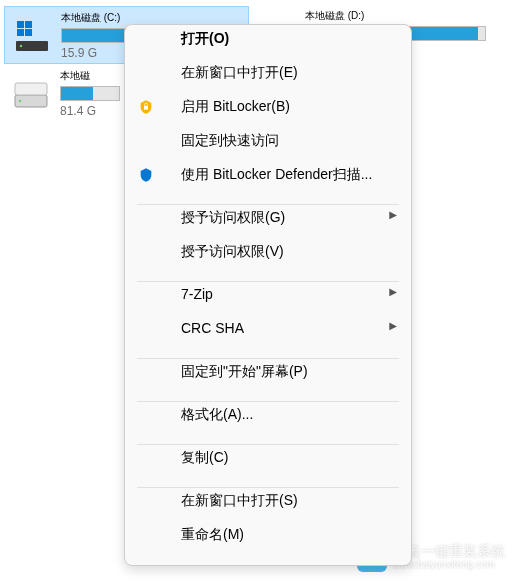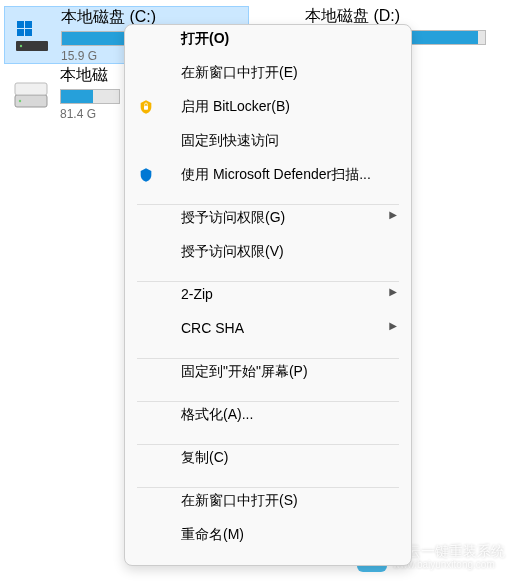--- a/index.html
+++ b/index.html
@@ -38,21 +38,21 @@
       align-items: center;
       justify-content: center;
     }
     .drive-info {
       flex: 1;
       display: flex;
       flex-direction: column;
       gap: 3px;
     }
     .drive-name {
-      font-size: 16px;
+      font-size: 10px;
       color: #000;
     }
     .drive-bar {
       width: 100%;
       height: 15px;
       background: #e6e6e6;
       border: 1px solid #bcbcbc;
       position: relative;
     }
     .drive-bar-fill {
@@ -211,33 +211,33 @@
     </div>
     <div class="menu-item">
       <span>固定到快速访问</span>
     </div>
     <div class="menu-item">
       <span class="menu-icon">
         <svg width="16" height="16" viewBox="0 0 24 24">
           <path fill="#0078d4" d="M12 2l8 4v6c0 5-3.5 9-8 10-4.5-1-8-5-8-10V6l8-4z"></path>
         </svg>
       </span>
-      <span>使用 Microsoft Defender扫描...</span>
+      <span>使用 BitLocker Defender扫描...</span>
     </div>
     <div class="menu-sep"></div>
     <div class="menu-item">
       <span>授予访问权限(G)</span>
       <span class="menu-arrow">▶</span>
     </div>
     <div class="menu-item">
       <span>授予访问权限(V)</span>
     </div>
     <div class="menu-sep"></div>
     <div class="menu-item">
-      <span>2-Zip</span>
+      <span>7-Zip</span>
       <span class="menu-arrow">▶</span>
     </div>
     <div class="menu-item">
       <span>CRC SHA</span>
       <span class="menu-arrow">▶</span>
     </div>
     <div class="menu-sep"></div>
     <div class="menu-item">
       <span>固定到"开始"屏幕(P)</span>
     </div>

